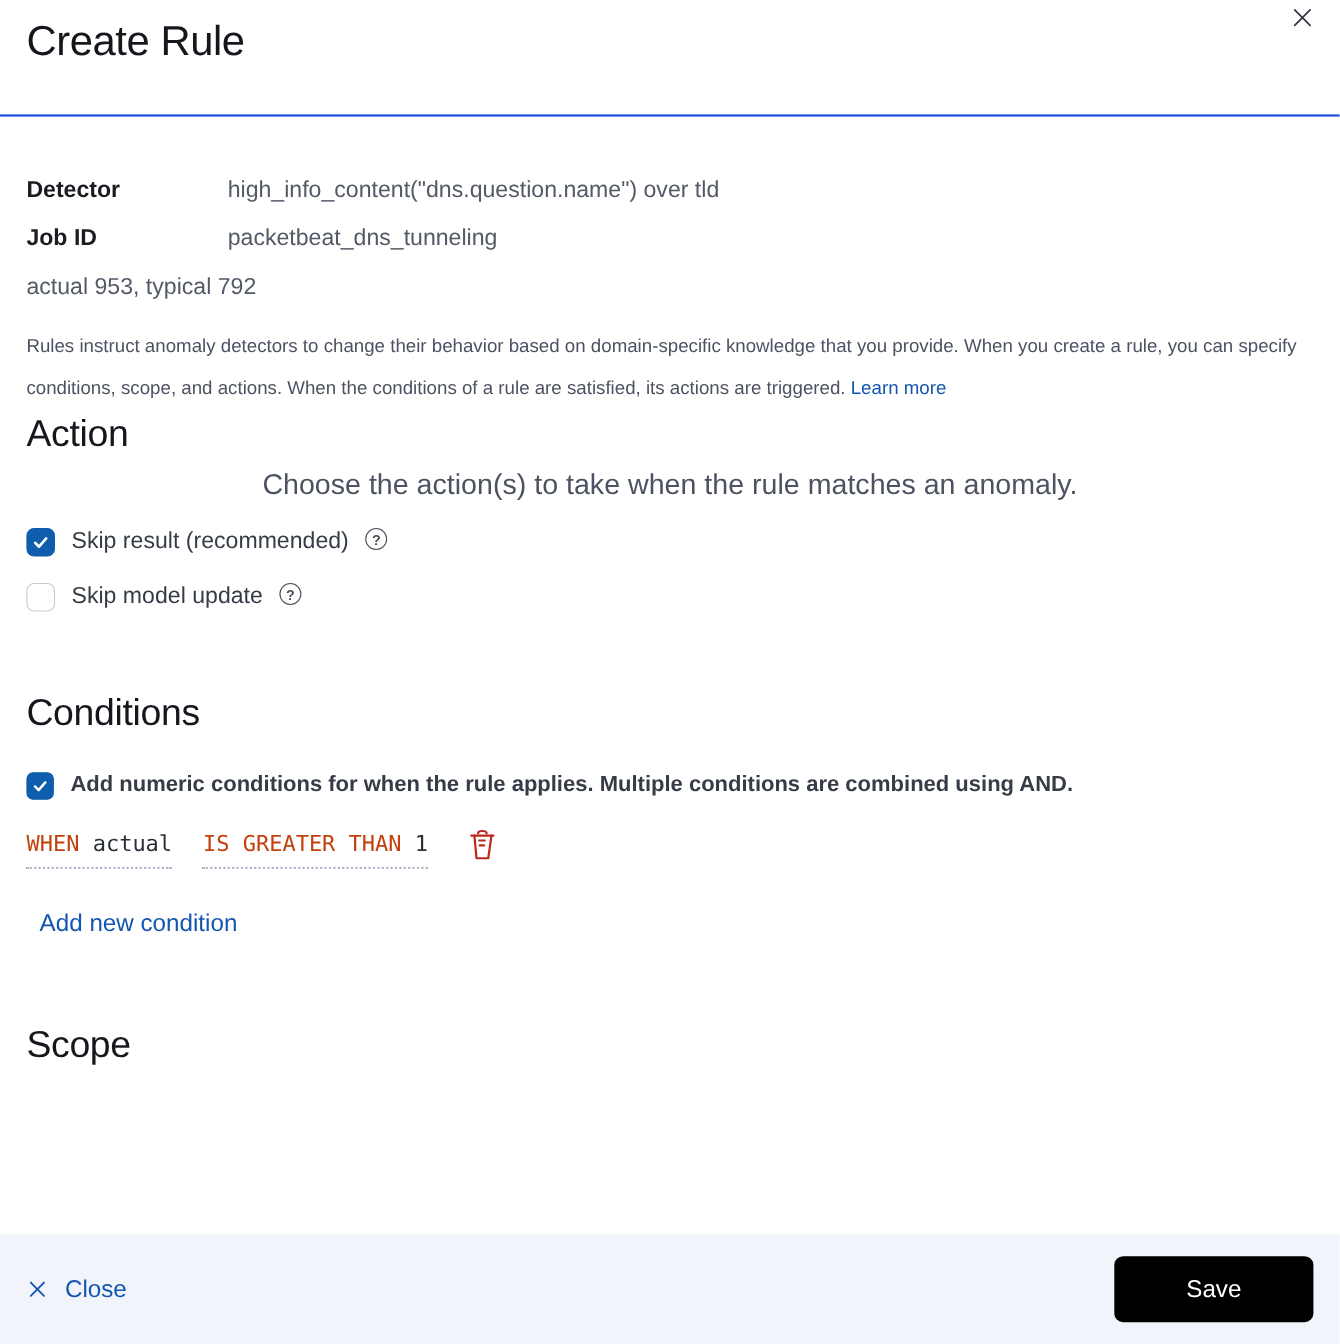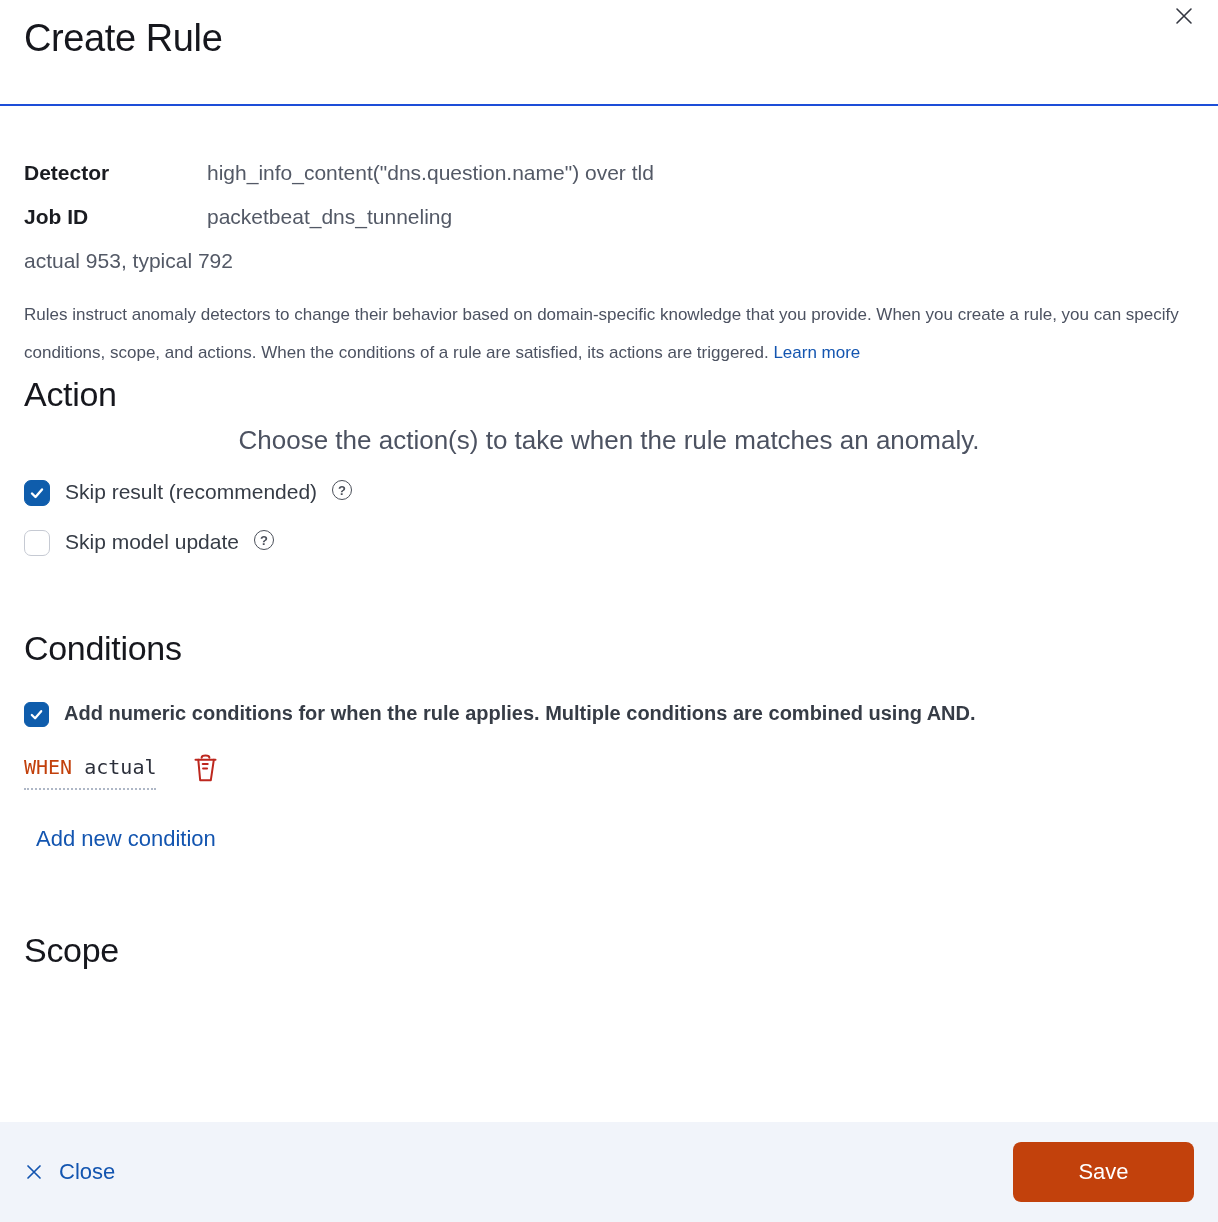--- a/index.html
+++ b/index.html
@@ -184,21 +184,21 @@
     font-weight: 500;
     color: #1355B0;
     background: none;
     border: none;
     cursor: pointer;
   }
   .save-btn {
     width: 181px;
     height: 60px;
     border-radius: 8px;
-    background: #c2410c;
+    background: #000000;
     border: none;
     color: #ffffff;
     font-size: 22px;
     font-weight: 500;
     font-family: "Liberation Sans", sans-serif;
     cursor: pointer;
   }
 </style>
 </head>
 <body>
@@ -259,20 +259,21 @@
     <span class="checkbox checked small">
       <svg width="15" height="15" viewBox="0 0 16 16">
         <path d="M3 8.5 L6.5 12 L13 4.5" stroke="#ffffff" stroke-width="2.4" fill="none" stroke-linecap="round" stroke-linejoin="round"></path>
       </svg>
     </span>
     <label class="check-label">Add numeric conditions for when the rule applies. Multiple conditions are combined using AND.</label>
   </div>
 
   <div class="expression-row">
     <span class="expression"><span class="expr-keyword">WHEN </span><span class="expr-value">actual</span></span>
+    <span class="expression"><span class="expr-keyword">IS GREATER THAN </span><span class="expr-value">1</span></span>
     <button class="trash-btn" aria-label="Delete condition">
       <svg width="27" height="30" viewBox="0 0 24 27">
         <g stroke="#BD271E" stroke-width="1.8" fill="none" stroke-linecap="round" stroke-linejoin="round">
           <path d="M8.5 4.2 C8.5 2.6 10 2.2 12 2.2 C14 2.2 15.5 2.6 15.5 4.2"></path>
           <path d="M3 6 H21"></path>
           <path d="M5.5 6 L7.2 24.5 H16.8 L19.5 6"></path>
           <path d="M9.5 10 H14"></path>
           <path d="M9.8 14 H13.4"></path>
         </g>
       </svg>

